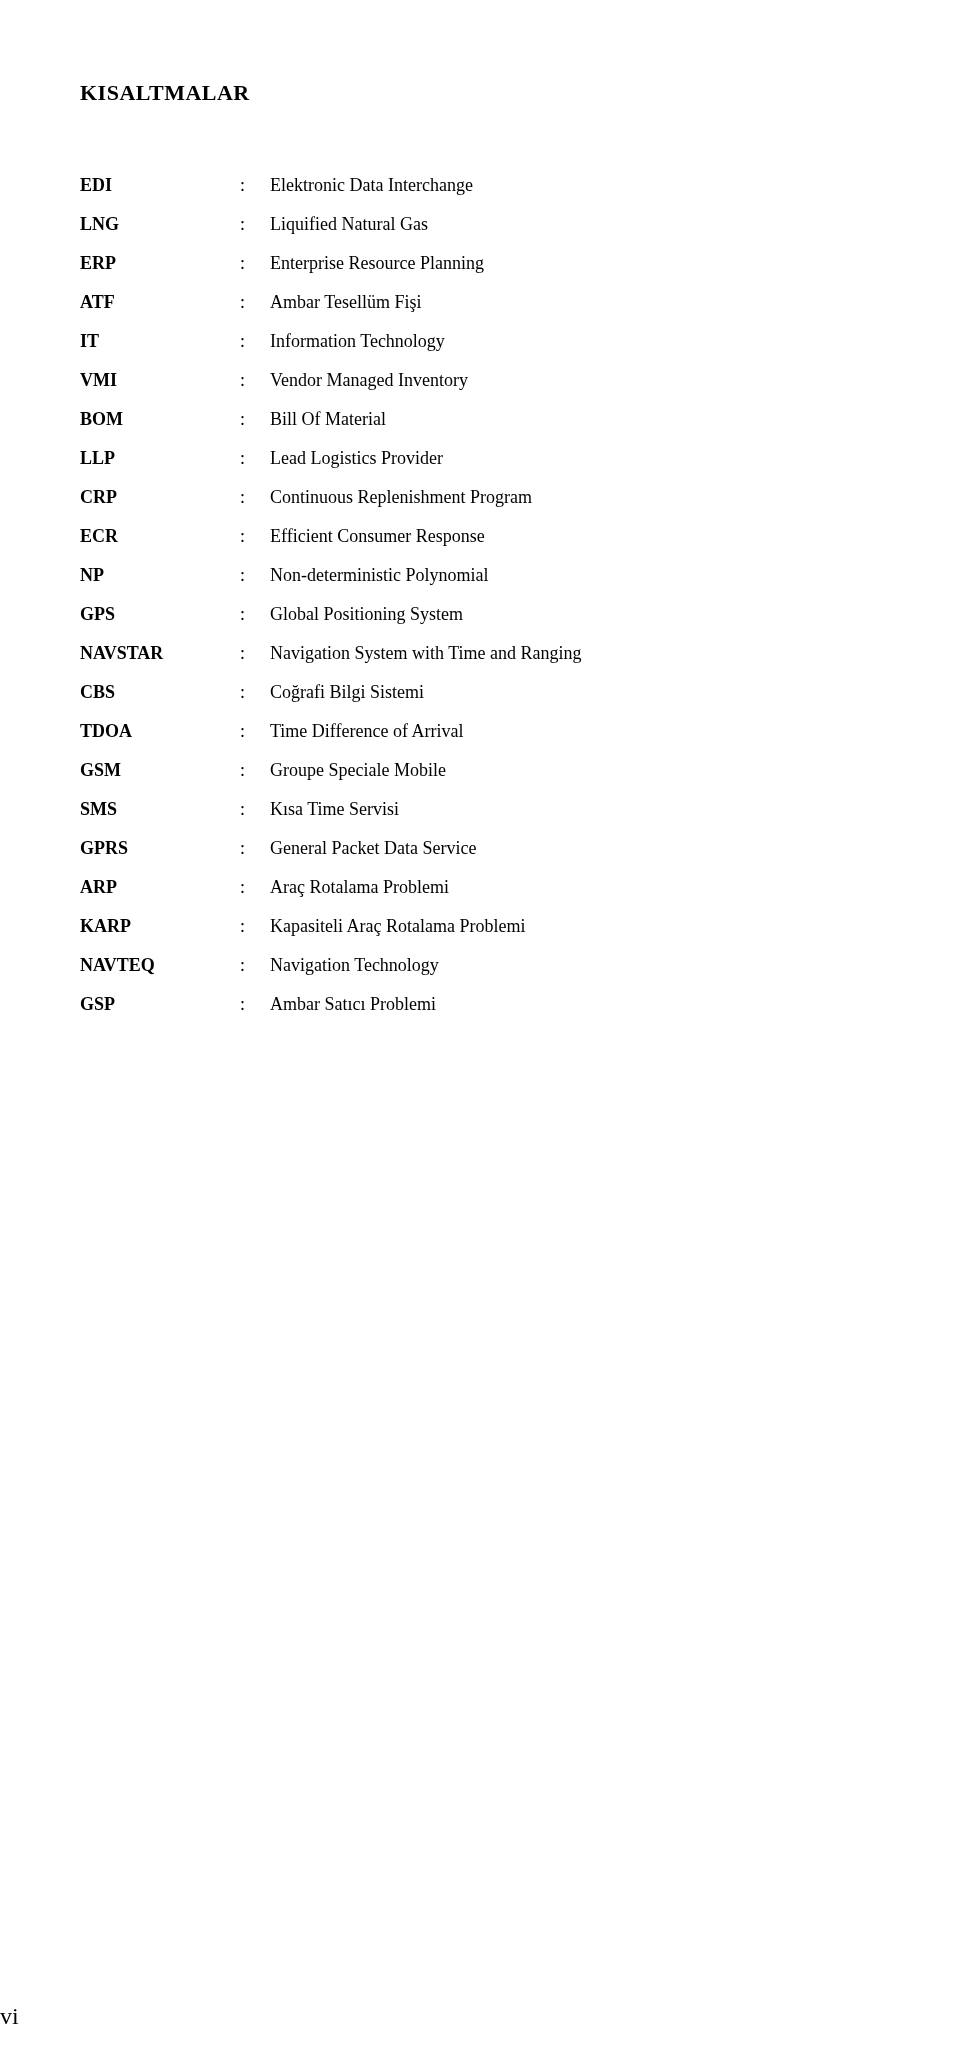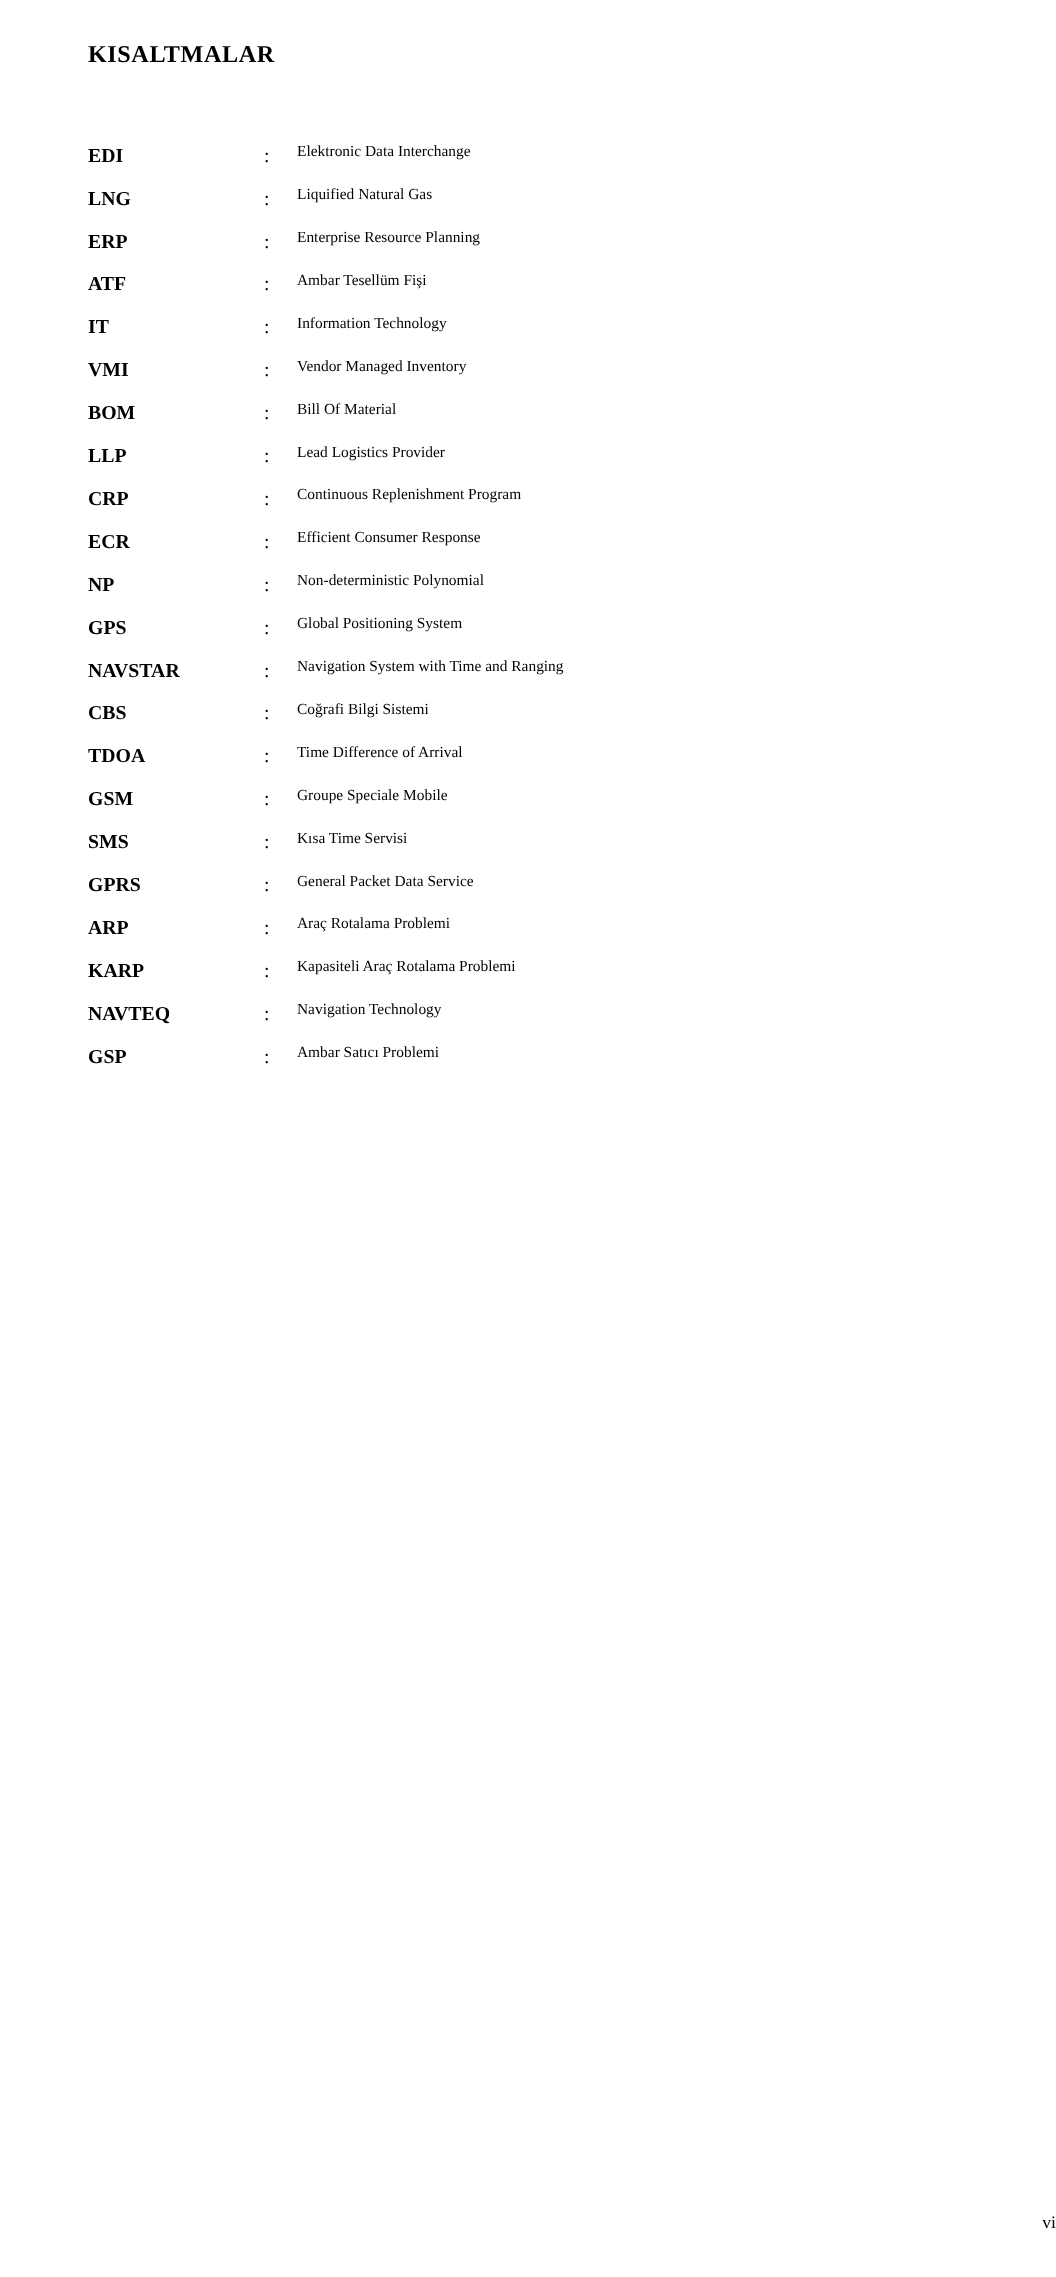--- a/index.html
+++ b/index.html
@@ -12,21 +12,21 @@
       background: #ffffff;
       font-family: "Times New Roman", Times, serif;
       font-size: 18px;
       color: #000000;
       width: 960px;
       min-height: 2070px;
       position: relative;
     }
 
     .page-container {
-      padding: 36px 80px 80px 80px;
+      padding: 80px 80px 80px 80px;
       position: relative;
       min-height: 2070px;
     }
 
     .page-title {
       font-size: 22px;
       font-weight: bold;
       margin-bottom: 60px;
       letter-spacing: 0.5px;
     }
@@ -48,30 +48,30 @@
       font-size: 18px;
       white-space: nowrap;
     }
 
     .abbreviations-table td.colon {
       width: 30px;
       font-size: 18px;
     }
 
     .abbreviations-table td.definition {
-      font-size: 14px;
+      font-size: 18px;
     }
 
     .page-footer {
       position: absolute;
       bottom: 40px;
       left: 0;
       right: 0;
-      text-align: right;
-      font-size: 16px;
+      text-align: left;
+      font-size: 24px;
     }
   </style>
 </head>
 <body>
 
 <div class="page-container">
 
   <h1 class="page-title">KISALTMALAR</h1>
 
   <table class="abbreviations-table">

